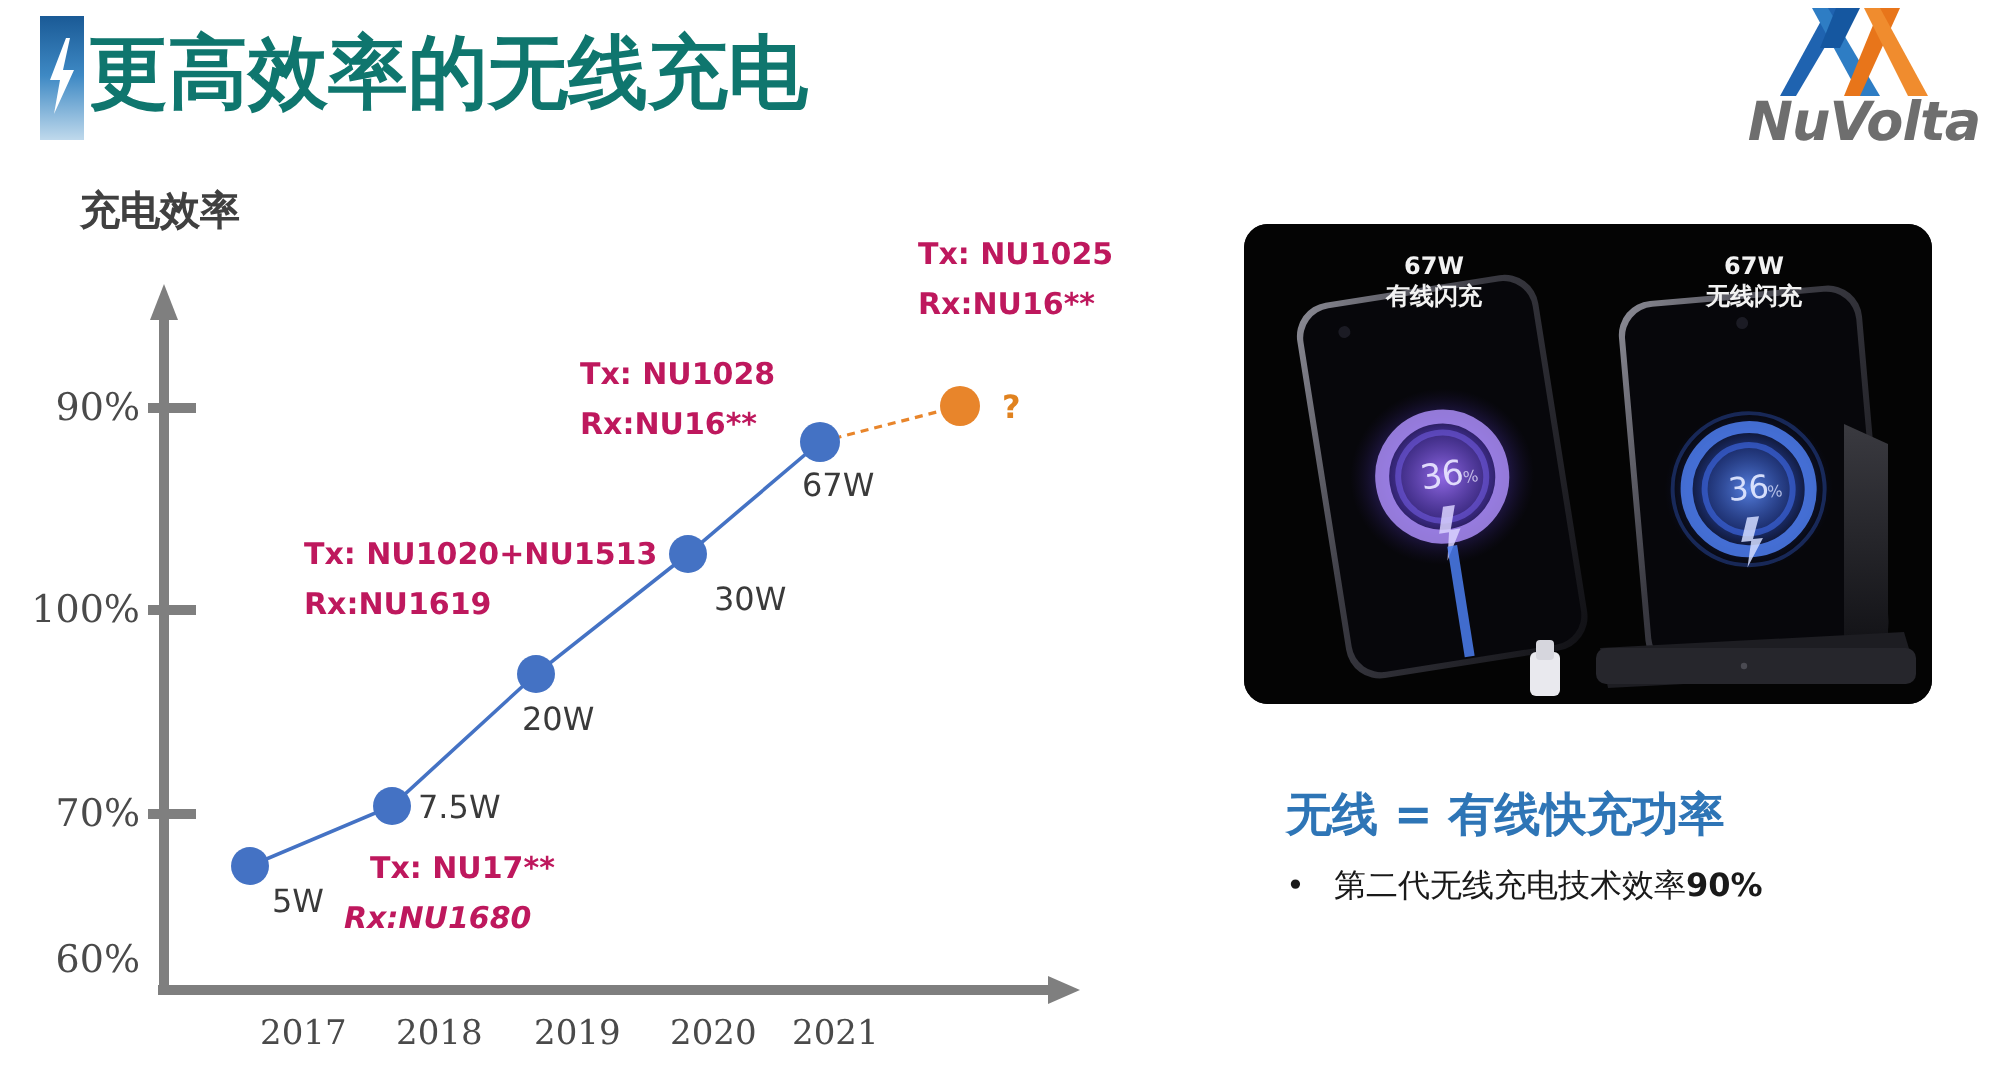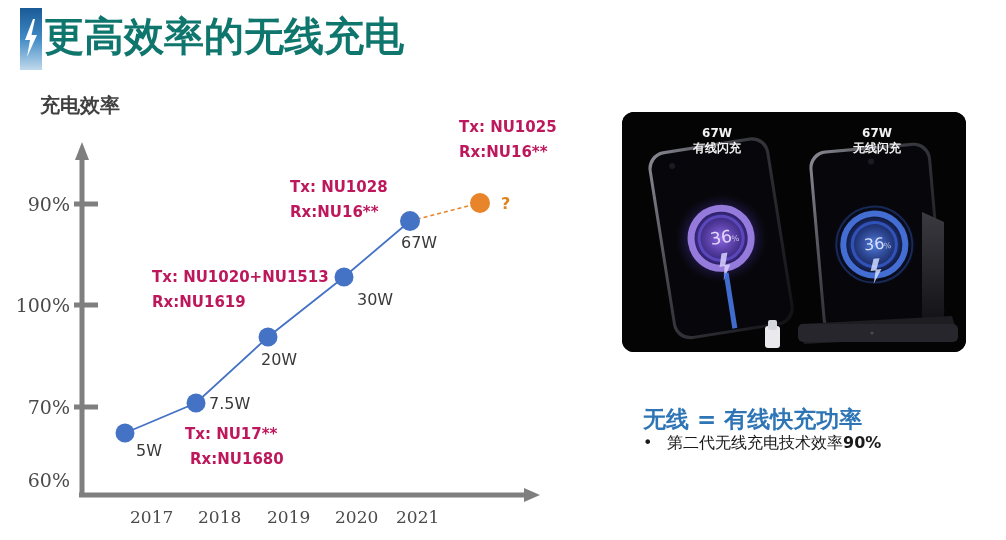--- a/index.html
+++ b/index.html
@@ -134,21 +134,21 @@
     line-height: 15px;
     font-family: "DejaVu Sans", sans-serif;
     white-space: nowrap;
     font-weight: bold;
   }
   #caption-left { left: 40px; top: 14px; width: 110px; }
   #caption-right { left: 200px; top: 14px; width: 110px; }
 
   #right-headline {
     position: absolute;
-    left: 643px; top: 404px;
+    left: 643px; top: 392px;
     font-size: 23px;
     font-weight: bold;
     color: #2E75B6;
     font-family: "DejaVu Sans", sans-serif;
     white-space: nowrap;
   }
   #right-bullet {
     position: absolute;
     left: 643px; top: 433px;
     width: 340px;
@@ -168,20 +168,30 @@
 <body>
 
 <div id="header-bar">
   <div id="title-accent">
     <svg width="18" height="44" viewBox="0 0 18 44">
       <polygon points="11,3 3,24 8,24 5,41 15,19 9.5,19 13,3" fill="#ffffff"></polygon>
     </svg>
   </div>
   <div id="slide-title">更高效率的无线充电</div>
 
+  <div id="logo">
+    <svg id="logo-mark" width="84" height="48" viewBox="0 0 84 48">
+      <polygon points="24,2 34,2 8,46 0,46" fill="#1F63B0"></polygon>
+      <polygon points="24,2 50,46 40,46 16,2" fill="#2E7DC4"></polygon>
+      <polygon points="50,2 60,2 40,46 32,46" fill="#E8751A"></polygon>
+      <polygon points="50,2 74,46 64,46 42,2" fill="#F08C2E"></polygon>
+      <polygon points="28,2 40,2 30,22 20,22" fill="#1557A0"></polygon>
+    </svg>
+    <div id="logo-word">NuVolta</div>
+  </div>
 </div>
 
 <div id="chart-area">
 
   <div id="y-axis-title">充电效率</div>
 
   <svg id="chart-svg" width="600" height="454">
 
     <defs>
       <marker id="arrhead" markerWidth="7" markerHeight="7" refX="1" refY="3.2" orient="auto">
@@ -223,21 +233,21 @@
 
   <div class="point-label" style="left:136px; top:355px;">5W</div>
   <div class="point-label" style="left:209px; top:308px;">7.5W</div>
   <div class="point-label" style="left:261px; top:264px;">20W</div>
   <div class="point-label" style="left:357px; top:204px;">30W</div>
   <div class="point-label" style="left:401px; top:147px;">67W</div>
 
   <div id="qmark" style="left:501px; top:108px;">?</div>
 
   <div class="annot" style="left:185px; top:336px;">Tx: NU17**</div>
-  <div class="annot" style="left:190px; top:361px;">Rx:NU1680</div>
+  <div class="annot" style="left:172px; top:361px;font-style:italic;">Rx:NU1680</div>
 
   <div class="annot" style="left:152px; top:179px;">Tx: NU1020+NU1513</div>
   <div class="annot" style="left:152px; top:204px;">Rx:NU1619</div>
 
   <div class="annot" style="left:290px; top:89px;">Tx: NU1028</div>
   <div class="annot" style="left:290px; top:114px;">Rx:NU16**</div>
 
   <div class="annot" style="left:459px; top:29px;">Tx: NU1025</div>
   <div class="annot" style="left:459px; top:54px;">Rx:NU16**</div>
 </div>

